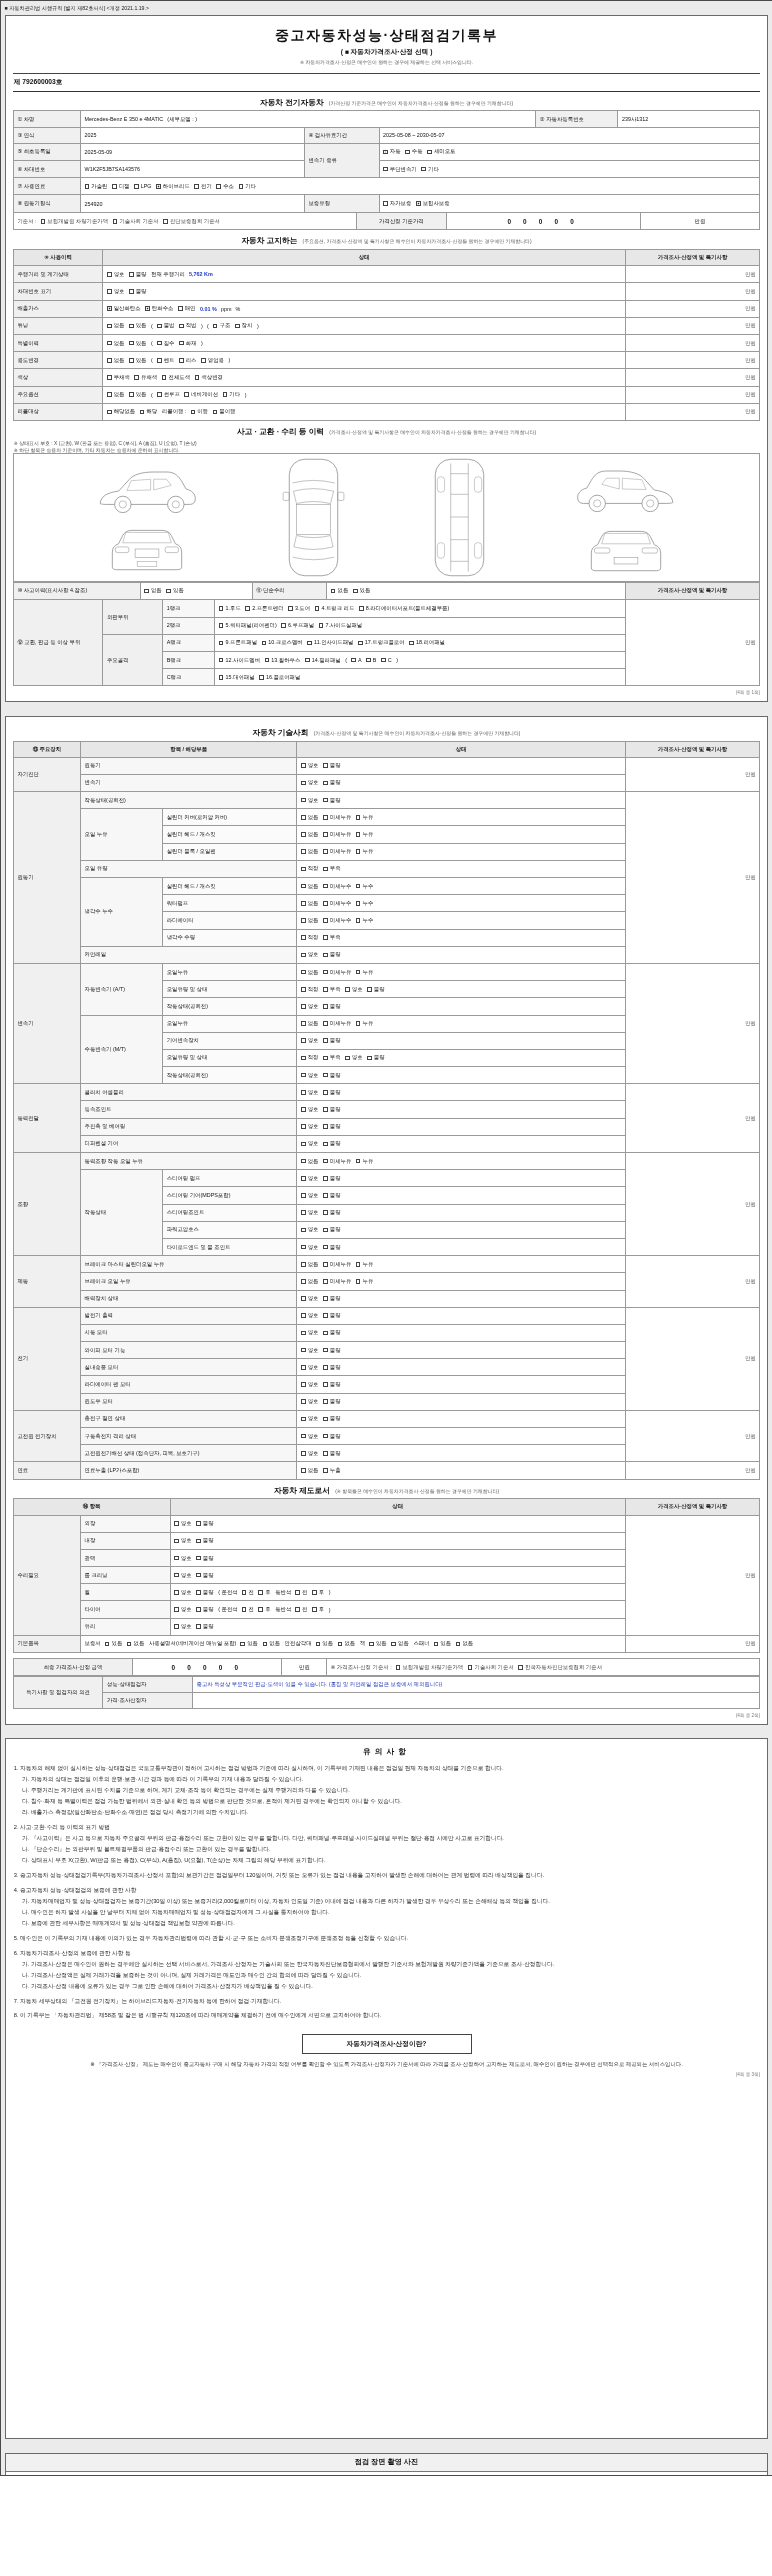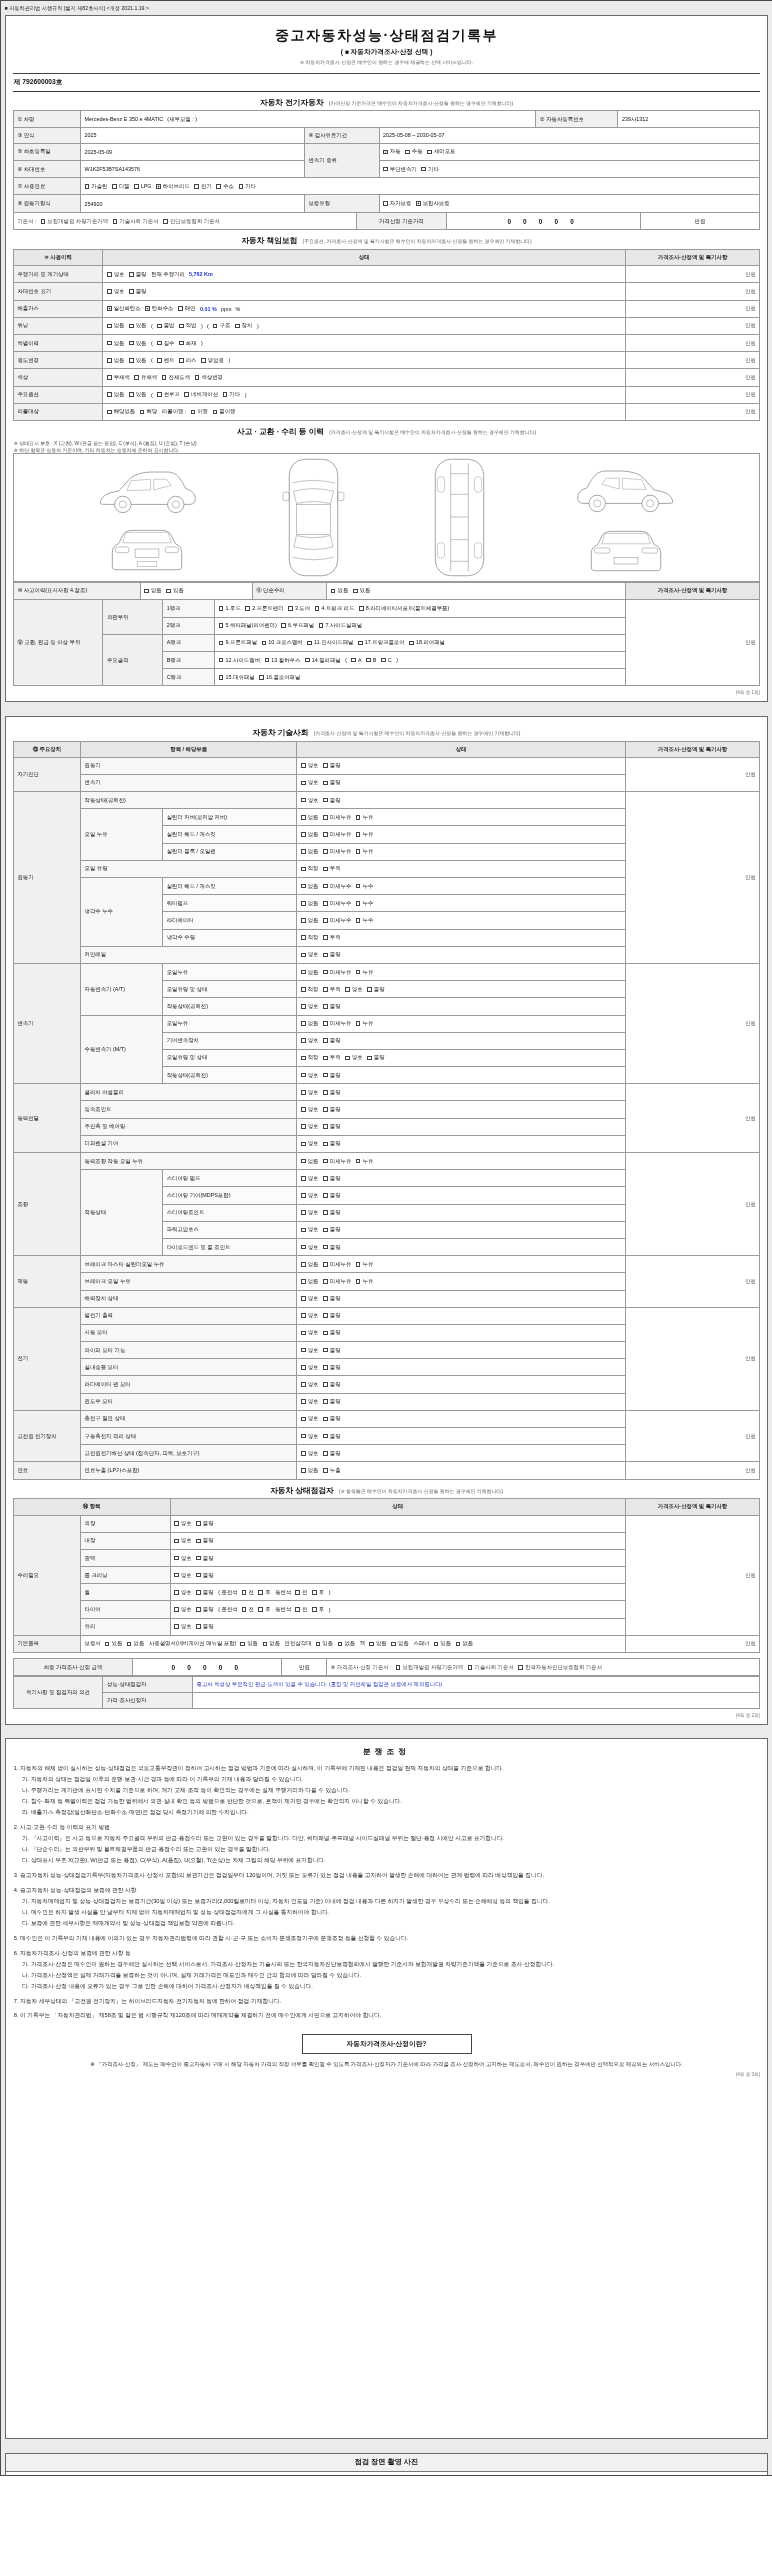--- a/index.html
+++ b/index.html
@@ -183,21 +183,21 @@
                 <span class="cl">진단보증협회 기준서</span>
               </span></td>
             <td class="lb ct">가격산정 기준가격</td>
             <td class="digits">0 0 0 0 0</td>
             <td class="ct">만원</td>
           </tr>
         </tbody>
     </table>
 
     <div class="sec-head">
-      <span class="st">자동차 책임보험</span>
+      <span class="st">자동차 고지하는</span>
       <span class="sn">(주요옵션, 가격조사·산정액 및 특기사항은 매수인이 자동차가격조사·산정을 원하는 경우에만 기재합니다)</span>
     </div>
     <table class="ft">
       <colgroup>
           <col style="width:12%">
           <col style="width:70%">
           <col style="width:18%">
         </colgroup>
       <tbody>
           <tr>
@@ -1065,21 +1065,21 @@
               </span><span class="cb">
                 <span class="bx"></span>
                 <span class="cl">누출</span>
               </span></td>
             <td class="pr">만원</td>
           </tr>
         </tbody>
     </table>
 
     <div class="sec-head">
-      <span class="st">자동차 상태점검자</span>
+      <span class="st">자동차 제도로서</span>
       <span class="sn">(※ 항목들은 매수인이 자동차가격조사·산정을 원하는 경우에만 기재합니다)</span>
     </div>
     <table class="ft">
       <colgroup>
           <col style="width:9%">
           <col style="width:12%">
           <col style="width:61%">
           <col style="width:18%">
         </colgroup>
       <tbody>
@@ -1263,21 +1263,21 @@
             <td class="lb">가격·조사산정자</td>
             <td></td>
           </tr>
         </tbody>
     </table>
 
     <div class="pgmark">(4쪽 중 2쪽)</div>
   </div>
 
   <div class="sheet notice-sheet">
-    <div class="notice-title">분쟁조정</div>
+    <div class="notice-title">유의사항</div>
     <div>
         <div class="ni n1">1. 자동차의 해체 없이 실시하는 성능·상태점검은 국토교통부장관이 정하여 고시하는 점검 방법과 기준에 따라 실시하며, 이 기록부에 기재된 내용은 점검일 현재 자동차의 상태를 기준으로 합니다.</div>
         <div class="ni n2">가. 자동차의 상태는 점검일 이후의 운행·보관·시간 경과 등에 따라 이 기록부의 기재 내용과 달라질 수 있습니다.</div>
         <div class="ni n2">나. 주행거리는 계기판에 표시된 수치를 기준으로 하며, 계기 교체·조작 등이 확인되는 경우에는 실제 주행거리와 다를 수 있습니다.</div>
         <div class="ni n2">다. 침수·화재 등 특별이력은 점검 가능한 범위에서 외관·실내 확인 등의 방법으로 판단한 것으로, 흔적이 제거된 경우에는 확인되지 아니할 수 있습니다.</div>
         <div class="ni n2">라. 배출가스 측정값(일산화탄소·탄화수소·매연)은 점검 당시 측정기기에 의한 수치입니다.</div>
         <div class="ni n1">2. 사고·교환·수리 등 이력의 표기 방법</div>
         <div class="ni n2">가. 『사고이력』은 사고 등으로 자동차 주요골격 부위의 판금·용접수리 또는 교환이 있는 경우를 말합니다. 다만, 쿼터패널·루프패널·사이드실패널 부위는 절단·용접 시에만 사고로 표기합니다.</div>
         <div class="ni n2">나. 『단순수리』는 외판부위 및 볼트체결부품의 판금·용접수리 또는 교환이 있는 경우를 말합니다.</div>
         <div class="ni n2">다. 상태표시 부호 X(교환), W(판금 또는 용접), C(부식), A(흠집), U(요철), T(손상)는 차체 그림의 해당 부위에 표기합니다.</div>

